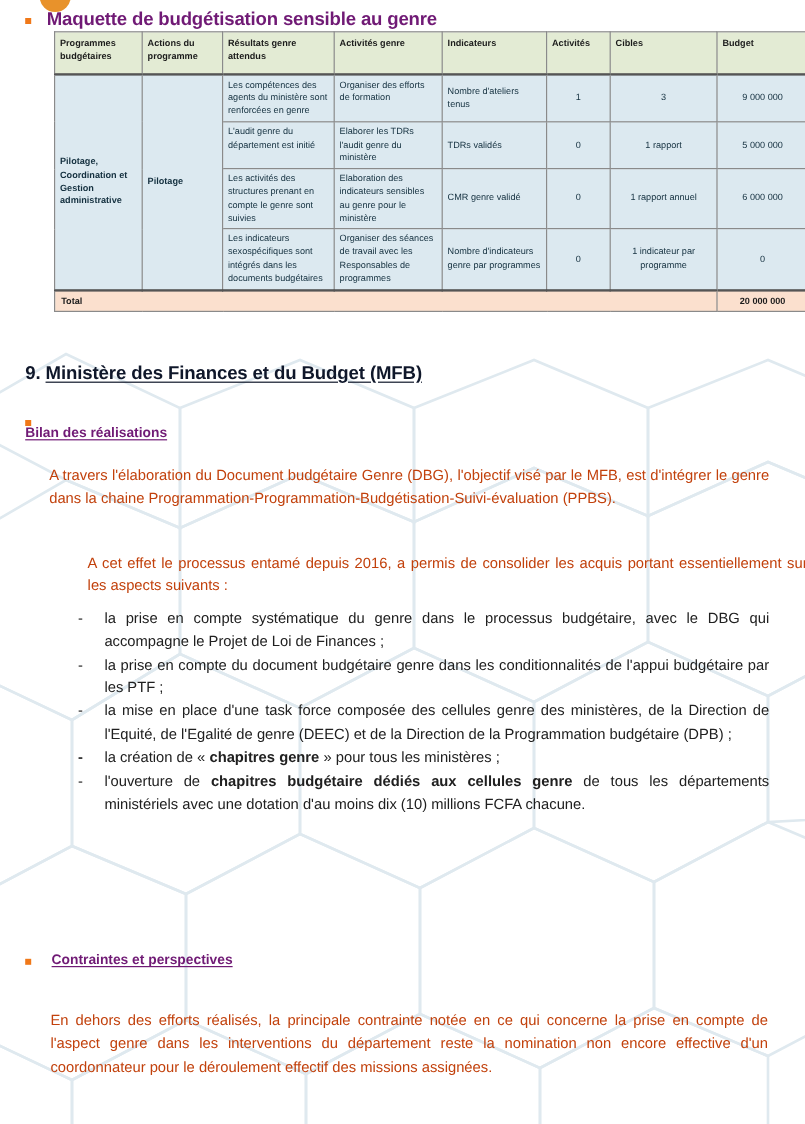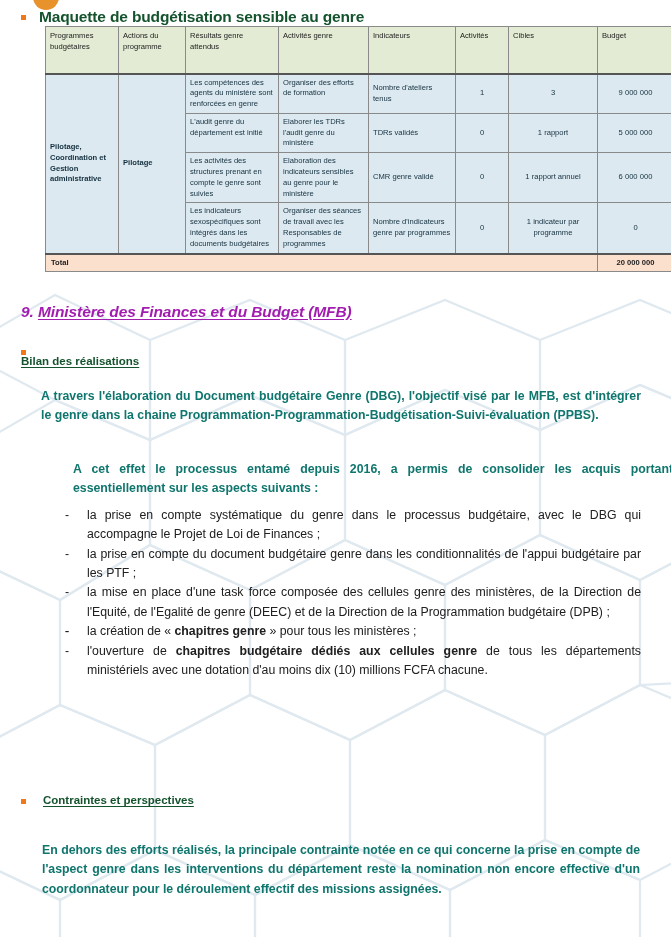--- a/index.html
+++ b/index.html
@@ -41,21 +41,21 @@
     height: 26px;
     border-radius: 50%;
     background: #E8922B;
   }
 
   
   .sq-heading {
     position: absolute;
     display: flex;
     align-items: flex-start;
-    color: #14532d;
+    color: #701a75;
     font-weight: bold;
   }
   .sq-bullet {
     width: 5px;
     height: 5px;
     background: #F07818;
     flex: 0 0 auto;
   }
 
   #h-maquette {
@@ -80,26 +80,26 @@
     font-size: 7.6px;
     line-height: 1.42;
   }
   table.maq th, table.maq td {
     border: 1px solid #8a8a8a;
     padding: 3px 4px;
     vertical-align: top;
   }
   table.maq thead th {
     background: #E3EBD4;
-    font-weight: normal;
+    font-weight: bold;
     text-align: left;
     color: #1c1c1c;
     border-bottom: 2px solid #555;
     padding-top: 4px;
-    padding-bottom: 20px;
+    padding-bottom: 8px;
   }
   table.maq thead th.ctr { }
   table.maq tbody td {
     background: #DCE9F0;
     color: #14303f;
   }
   table.maq tbody td.ctr {
     text-align: center;
     vertical-align: middle;
   }
@@ -118,23 +118,22 @@
   }
   table.maq tr.total-row td.amt { text-align: center; }
 
   
   #h-section {
     position: absolute;
     left: 21px;
     top: 303px;
     font-size: 15.5px;
     font-weight: bold;
-    color: #a21caf;
+    color: #0f172a;
     letter-spacing: -0.1px;
-    font-style: italic;
   }
   #h-section .num { text-decoration: none; }
   #h-section .ttl { text-decoration: underline; text-underline-offset: 2px; }
 
   #h-bilan {
     left: 21px;
     top: 345px;
     font-size: 11.5px;
     flex-direction: column;
   }
@@ -148,22 +147,21 @@
   }
   #h-contraintes .sq-bullet { margin: 5px 17px 0 0; }
   #h-contraintes .lbl { text-decoration: underline; text-underline-offset: 2px; }
 
   
   .para {
     position: absolute;
     font-size: 12.3px;
     line-height: 1.56;
     text-align: justify;
-    color: #0f766e;
-    font-weight: bold;
+    color: #c2410c;
   }
   #p1 { left: 41px; top: 375px; width: 600px; }
   #p2 { left: 41px; top: 448px; width: 600px; margin-left: 32px; }
   #p3 { left: 42px; top: 829px; width: 598px; }
 
   
   #dashlist {
     position: absolute;
     left: 63px;
     top: 506px;

